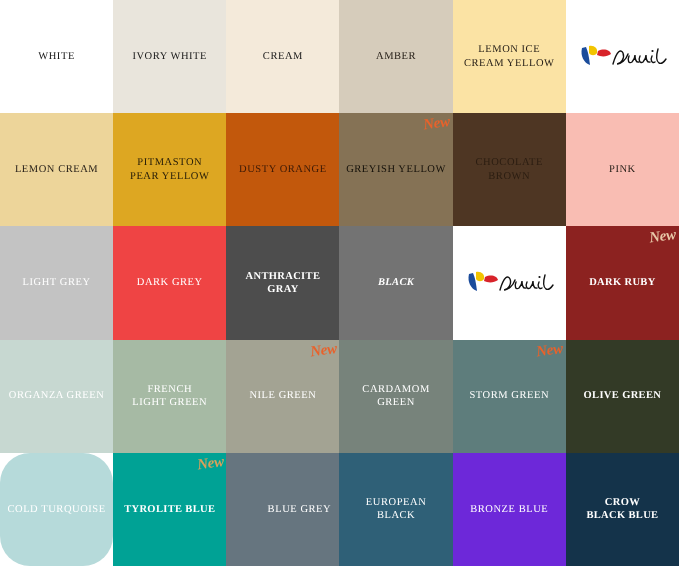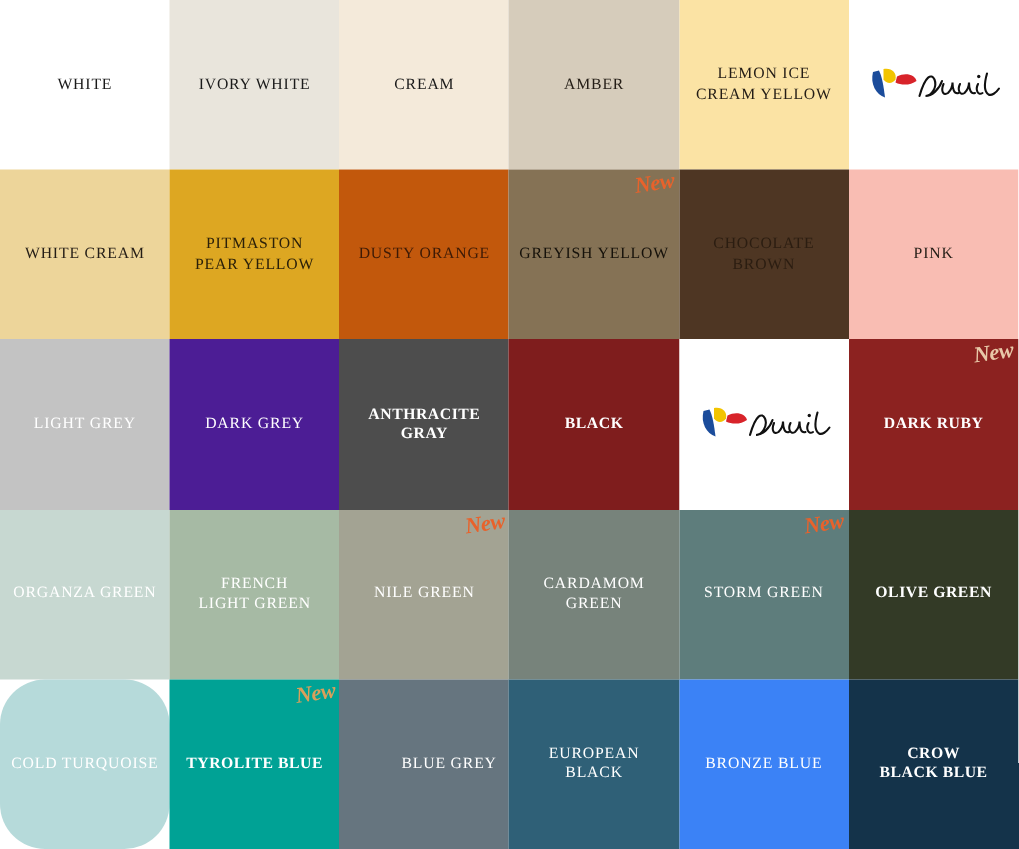--- a/index.html
+++ b/index.html
@@ -84,21 +84,21 @@
             <path d="M53 16 C51 21, 53 24, 56 22 C58 20, 59 17, 59 15 C59 19, 60 23, 63 22"></path>
             <path d="M64 16 C62 20, 64 24, 67 22 C69 20, 70 17, 70 15 C70 19, 71 23, 74 22"></path>
             <path d="M76 16 C74 20, 76 24, 79 22"></path>
             <path d="M82 9 C80 16, 80 21, 83 23 C85 24, 88 22, 90 19"></path>
           </g>
           <circle cx="76.5" cy="11" r="1.1" fill="#111111"></circle>
         </svg>
       </div>
     </div>
     <div class="cell" style="background: rgb(237, 213, 154);">
-      <div class="label" style="color: rgb(36, 29, 22);">WHITE CREAM</div>
+      <div class="label" style="color: rgb(36, 29, 22);">LEMON CREAM</div>
     </div>
     <div class="cell" style="background: rgb(221, 167, 34);">
       <div class="label" style="color: rgb(43, 32, 9);">PITMASTON
 PEAR YELLOW</div>
     </div>
     <div class="cell" style="background: rgb(194, 88, 12);">
       <div class="label" style="color: rgb(61, 26, 6);">DUSTY ORANGE</div>
     </div>
     <div class="cell" style="background: rgb(133, 114, 85);">
       <div class="label" style="color: rgb(21, 17, 10);">GREYISH YELLOW</div>
@@ -107,28 +107,28 @@
     <div class="cell" style="background: rgb(78, 54, 35);">
       <div class="label" style="color: rgb(43, 29, 17);">CHOCOLATE
 BROWN</div>
     </div>
     <div class="cell" style="background: rgb(249, 189, 179);">
       <div class="label" style="color: rgb(36, 29, 22);">PINK</div>
     </div>
     <div class="cell" style="background: rgb(195, 195, 195);">
       <div class="label" style="color: rgb(255, 255, 255);">LIGHT GREY</div>
     </div>
-    <div class="cell" style="background: #4c1d95;">
+    <div class="cell" style="background: #ef4444;">
       <div class="label" style="color: rgb(255, 255, 255);">DARK GREY</div>
     </div>
     <div class="cell" style="background: rgb(77, 77, 77);">
       <div class="label bold" style="color: rgb(255, 255, 255);">ANTHRACITE
 GRAY</div>
     </div>
-    <div class="cell" style="background: #7f1d1d;">
+    <div class="cell" style="background: #737373; font-style: italic;">
       <div class="label bold" style="color: rgb(255, 255, 255);">BLACK</div>
     </div>
     <div class="cell" style="background: rgb(255, 255, 255);">
       <div class="logo-wrap">
         <svg class="logo-svg" width="92" height="34" viewBox="0 0 92 34" xmlns="http://www.w3.org/2000/svg">
           <path d="M6 8 C4 16, 8 23, 14 25 C13 17, 12 11, 10 7 Z" fill="#1B4C9B"></path>
           <path d="M13 6 C18 5, 22 8, 21 13 C19 16, 15 16, 13 13 Z" fill="#F2C400"></path>
           <path d="M22 11 C28 8, 34 10, 35 14 C31 17, 25 17, 21 15 Z" fill="#D8232A"></path>
           <g fill="none" stroke="#111111" stroke-width="1.4" stroke-linecap="round">
             <path d="M37 24 C41 10, 45 9, 47 13 C49 18, 45 24, 41 24 C45 24, 50 20, 52 14"></path>
@@ -173,20 +173,20 @@
     <div class="cell" style="background: rgb(0, 162, 149);">
       <div class="label bold" style="color: rgb(255, 255, 255);">TYROLITE BLUE</div>
       <div class="newbadge" style="color: rgb(217, 160, 91);">New</div>
     </div>
     <div class="cell" style="background: rgb(102, 117, 127);">
       <div class="label" style="color: rgb(255, 255, 255); margin-left: 33px;">BLUE GREY</div>
     </div>
     <div class="cell" style="background: rgb(47, 96, 119);">
       <div class="label" style="color: rgb(255, 255, 255);">EUROPEAN BLACK</div>
     </div>
-    <div class="cell" style="background: #3b82f6; align-items: center;">
+    <div class="cell" style="background: #6d28d9; align-items: center;">
       <div class="label" style="color: rgb(255, 255, 255);">BRONZE BLUE</div>
     </div>
     <div class="cell" style="background: rgb(20, 51, 74);">
       <div class="label bold" style="color: rgb(255, 255, 255);">CROW
 BLACK BLUE</div>
     </div>
   </div>
 
 </body></html>

